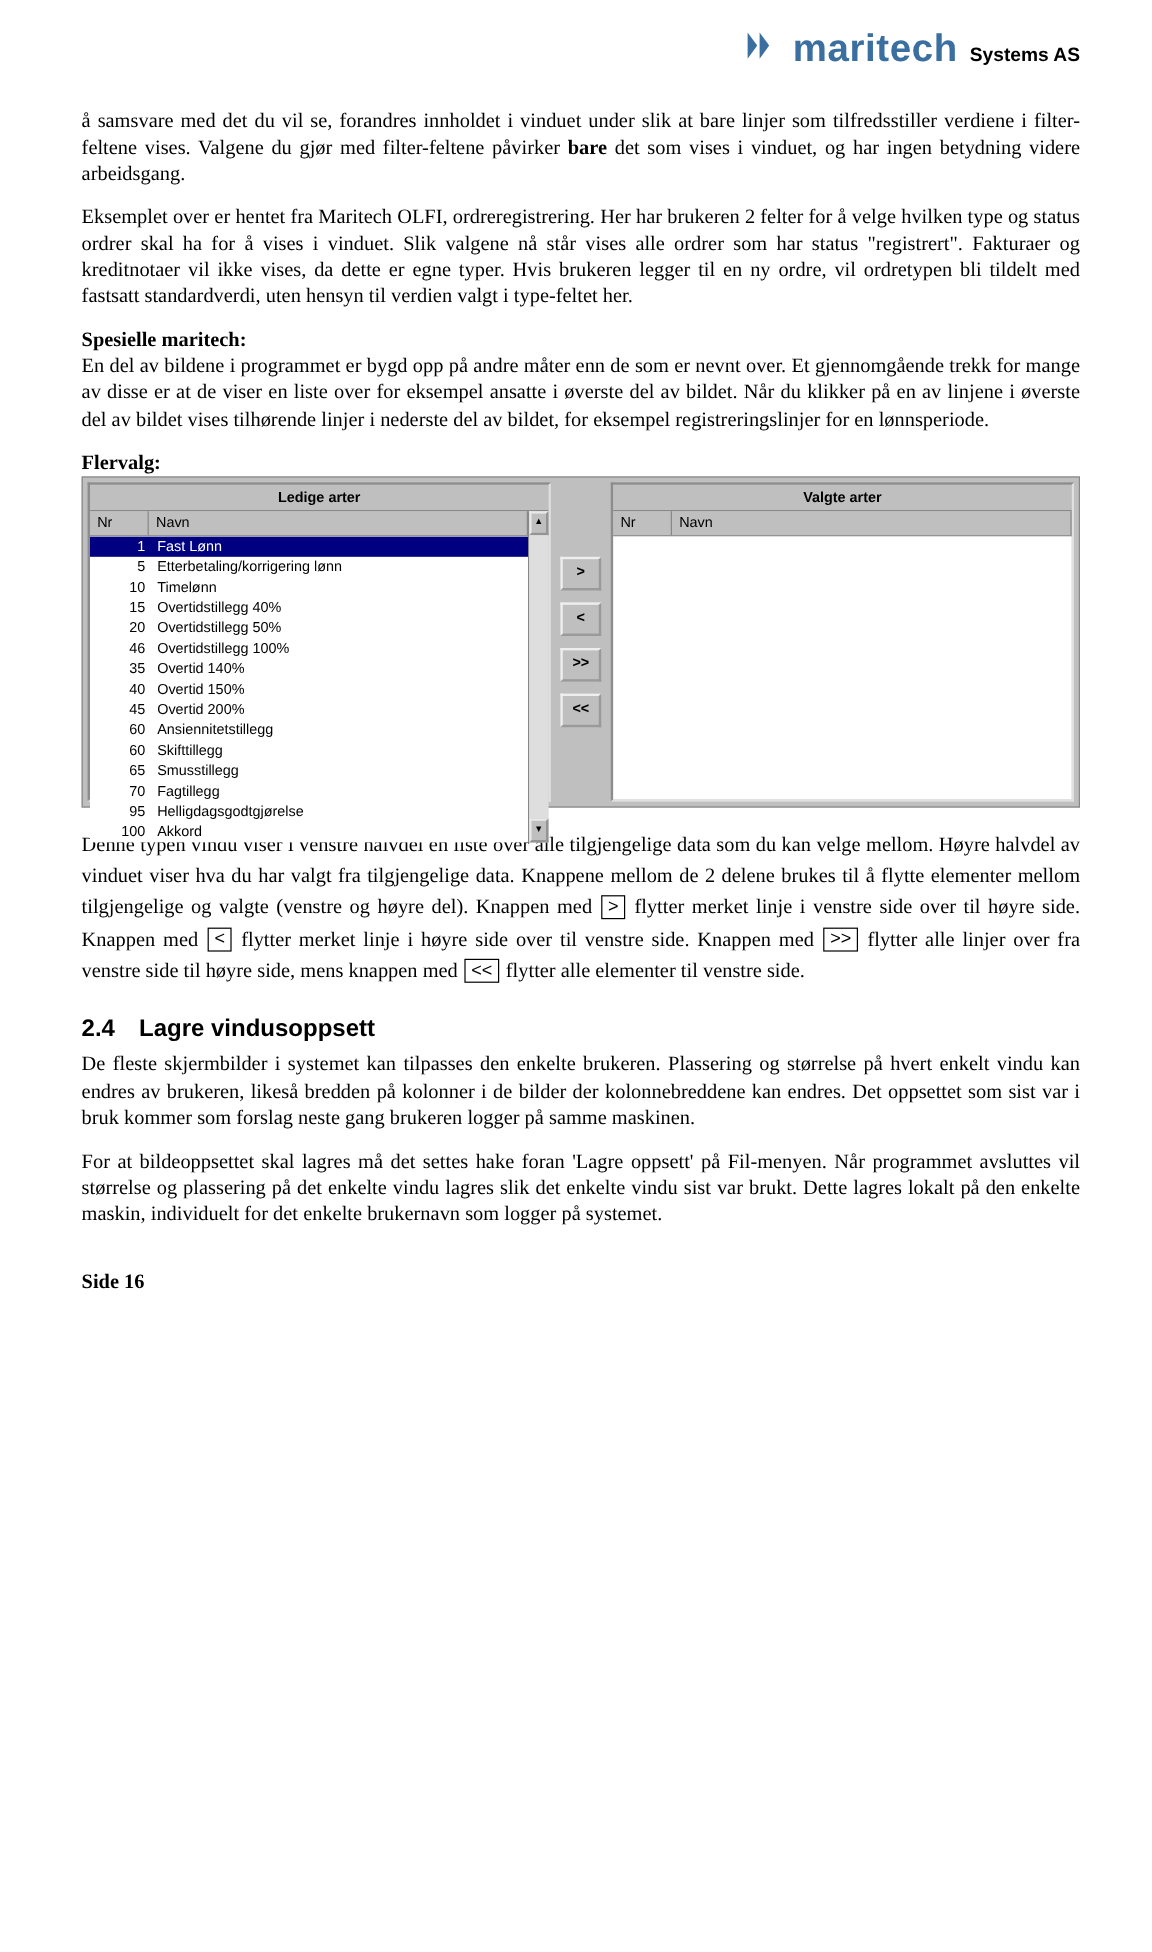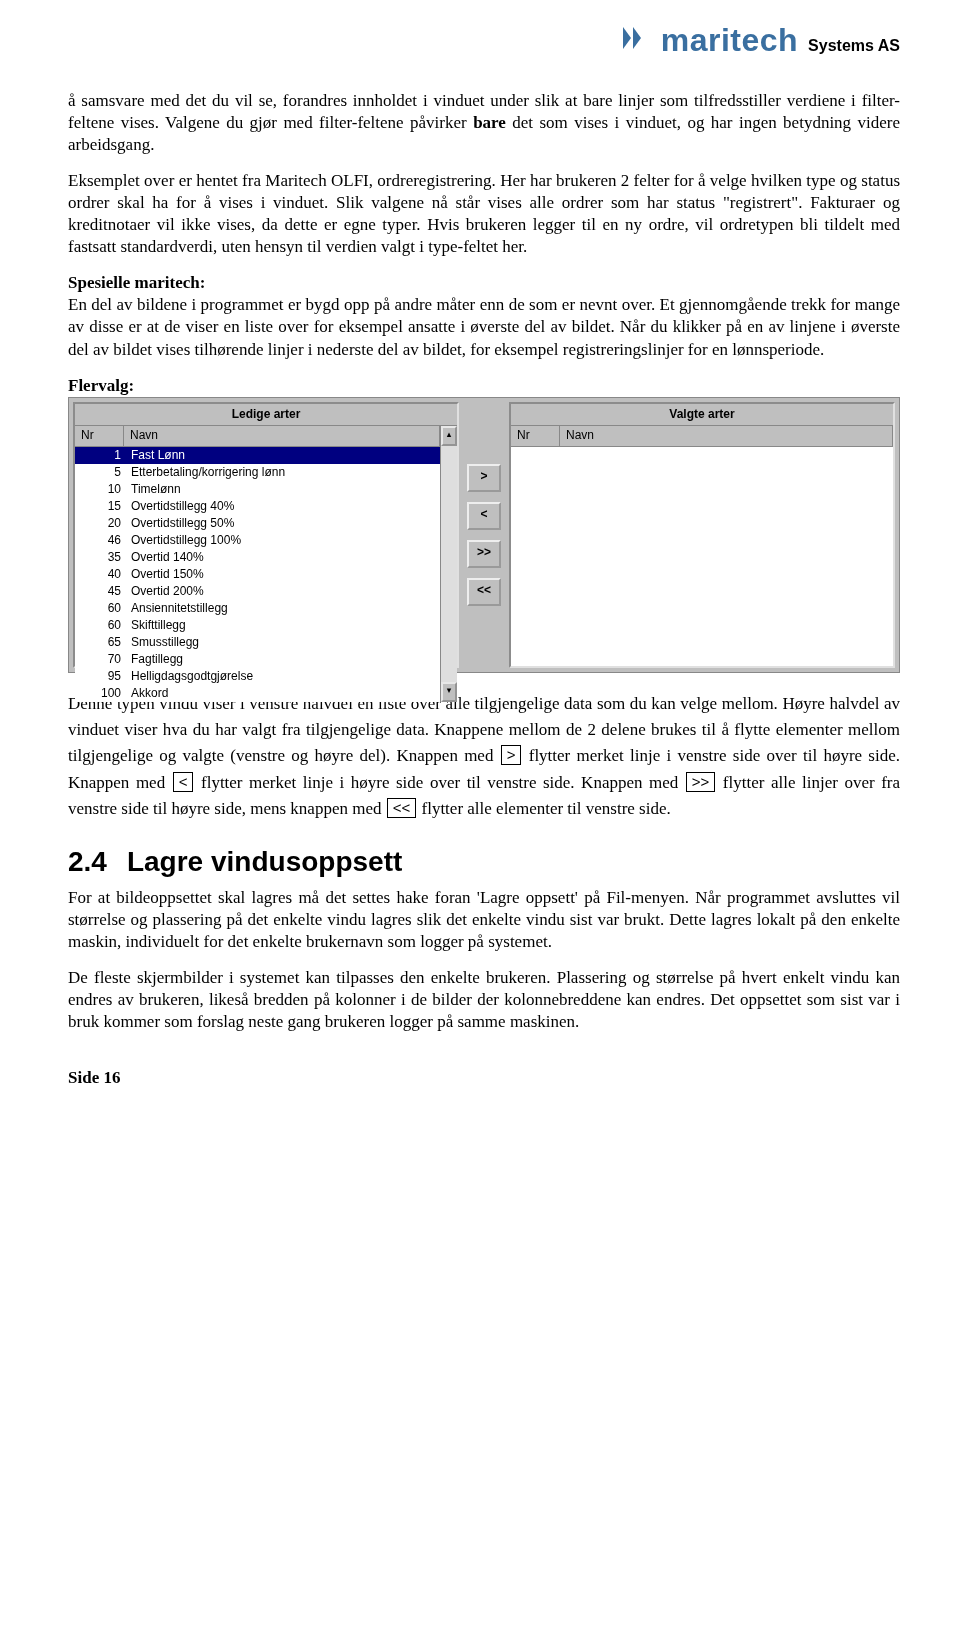--- a/index.html
+++ b/index.html
@@ -139,21 +139,21 @@
     border: 1px solid #000;
     padding: 0 5px;
     font-family: Arial, sans-serif;
     font-size: 15px;
     line-height: 18px;
     vertical-align: 1px;
     margin: 0 1px;
   }
   h2.section {
     font-family: Arial, Helvetica, sans-serif;
-    font-size: 28px;
+    font-size: 20px;
     font-weight: bold;
     margin: 22px 0 6px 0;
   }
   h2.section .num { margin-right: 20px; }
   .footer {
     margin-top: 34px;
     font-weight: bold;
   }
 </style>
 </head>
@@ -291,18 +291,18 @@
   </div>
 
   <p style="line-height:1.55;">
     <span>Denne typen vindu viser i venstre halvdel en liste over alle tilgjengelige data som du kan velge mellom. Høyre halvdel av vinduet viser hva du har valgt fra tilgjengelige data. Knappene mellom de 2 delene brukes til å flytte elementer mellom tilgjengelige og valgte (venstre og høyre del). Knappen med </span><span class="inline-btn">&gt;</span><span> flytter merket linje i venstre side over til høyre side. Knappen med </span><span class="inline-btn">&lt;</span><span> flytter merket linje i høyre side over til venstre side. Knappen med </span><span class="inline-btn">&gt;&gt;</span><span> flytter alle linjer over fra venstre side til høyre side, mens knappen med </span><span class="inline-btn">&lt;&lt;</span><span> flytter alle elementer til venstre side.</span>
   </p>
 
   <h2 class="section">
     <span class="num">2.4</span><span>Lagre vindusoppsett</span>
   </h2>
 
+  <p>De fleste skjermbilder i systemet kan tilpasses den enkelte brukeren. Plassering og størrelse på hvert enkelt vindu kan endres av brukeren, likeså bredden på kolonner i de bilder der kolonnebreddene kan endres. Det oppsettet som sist var i bruk kommer som forslag neste gang brukeren logger på samme maskinen.</p>
   <p>For at bildeoppsettet skal lagres må det settes hake foran 'Lagre oppsett' på Fil-menyen. Når programmet avsluttes vil størrelse og plassering på det enkelte vindu lagres slik det enkelte vindu sist var brukt. Dette lagres lokalt på den enkelte maskin, individuelt for det enkelte brukernavn som logger på systemet.</p>
-  <p>De fleste skjermbilder i systemet kan tilpasses den enkelte brukeren. Plassering og størrelse på hvert enkelt vindu kan endres av brukeren, likeså bredden på kolonner i de bilder der kolonnebreddene kan endres. Det oppsettet som sist var i bruk kommer som forslag neste gang brukeren logger på samme maskinen.</p>
 
   <div class="footer">Side 16</div>
 
 </div>
 
 </body></html>

